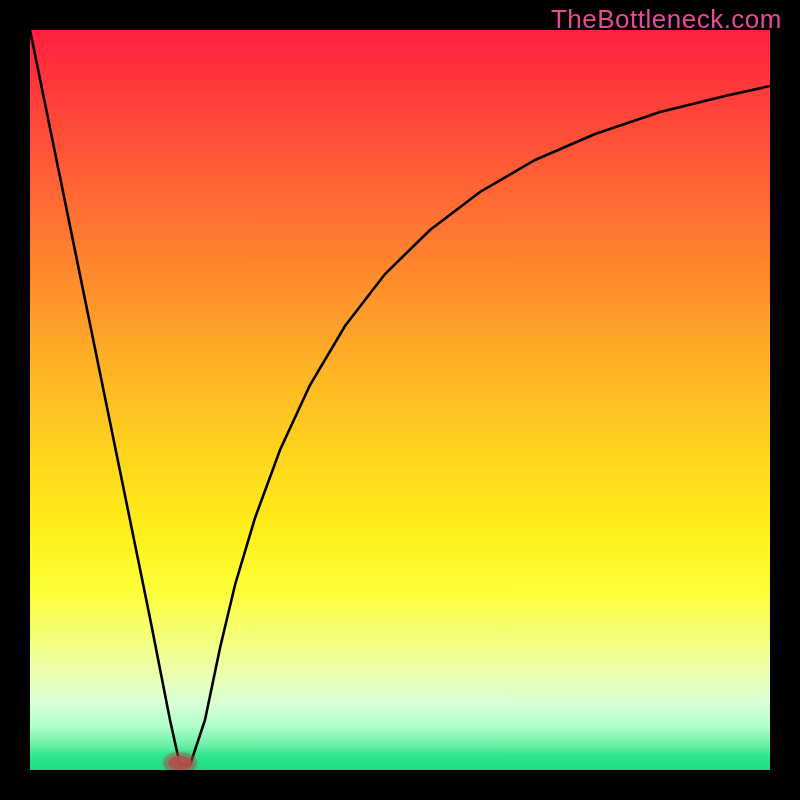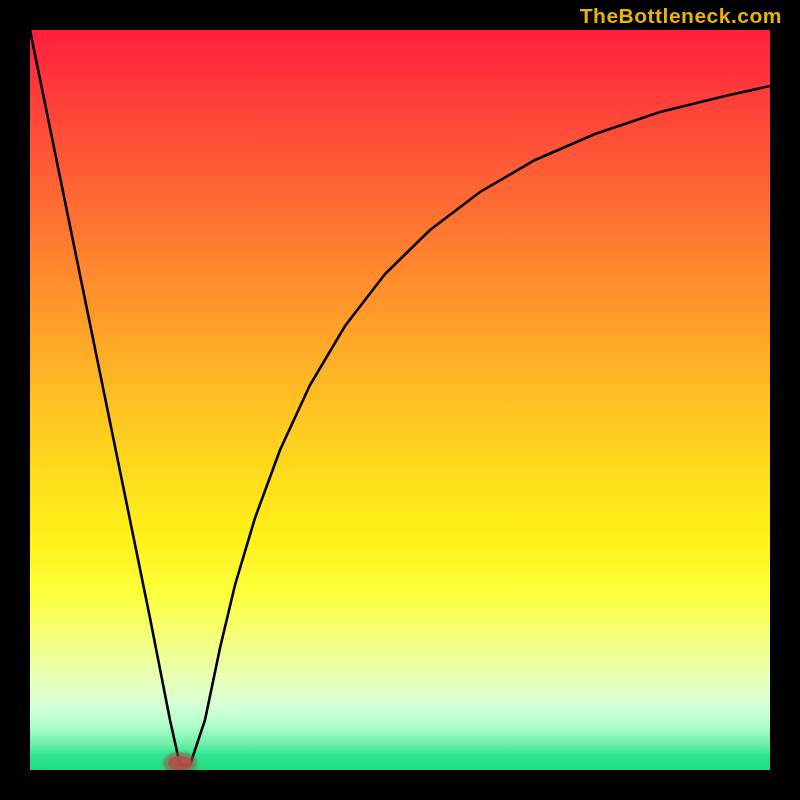--- a/index.html
+++ b/index.html
@@ -14,23 +14,23 @@
   .frame {
     position: relative;
     width: 800px;
     height: 800px;
     background: #000;
   }
   .watermark {
     position: absolute;
     top: 4px;
     right: 18px;
-    color: #eab308;
-    font-size: 21px;
-    font-weight: 700;
+    color: #ec4899;
+    font-size: 26px;
+    font-weight: 400;
     letter-spacing: 0.5px;
     z-index: 5;
   }
   .plot-area {
     position: absolute;
     left: 30px;
     top: 30px;
     width: 740px;
     height: 740px;
     background: linear-gradient(to bottom,

